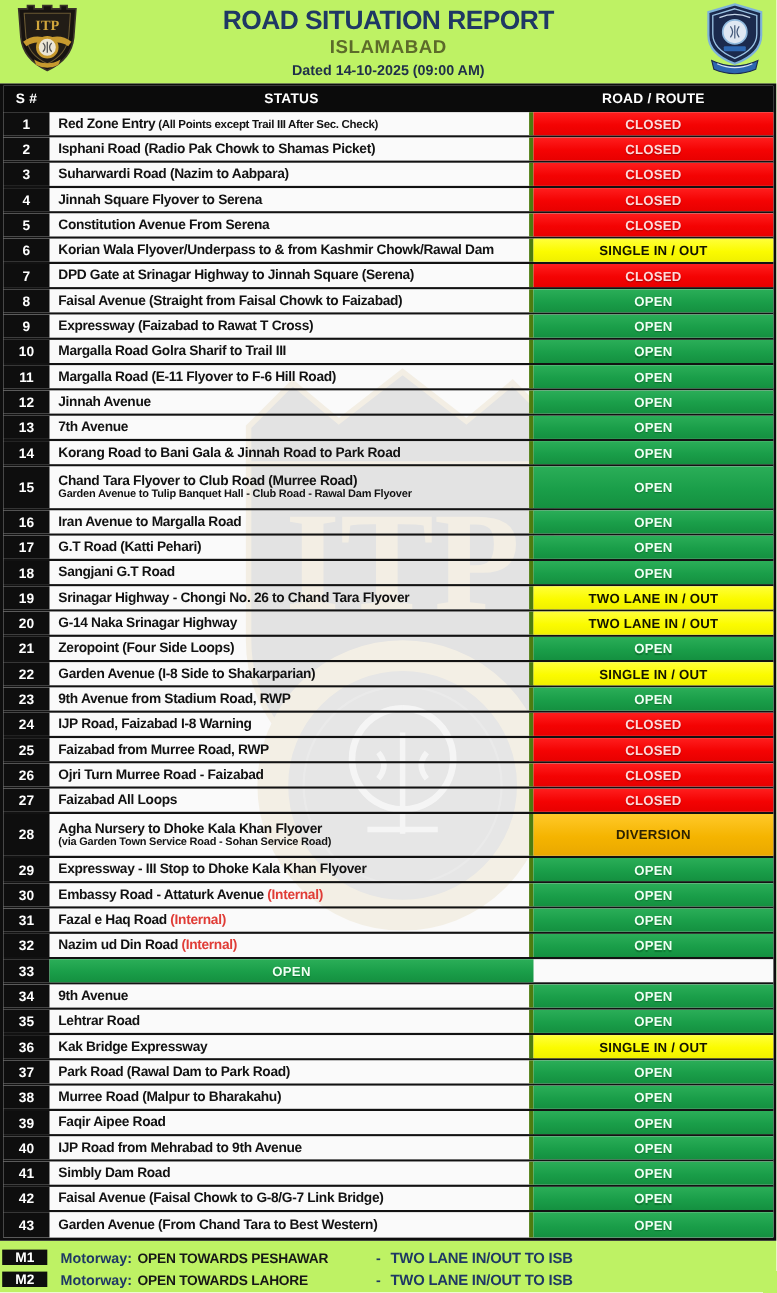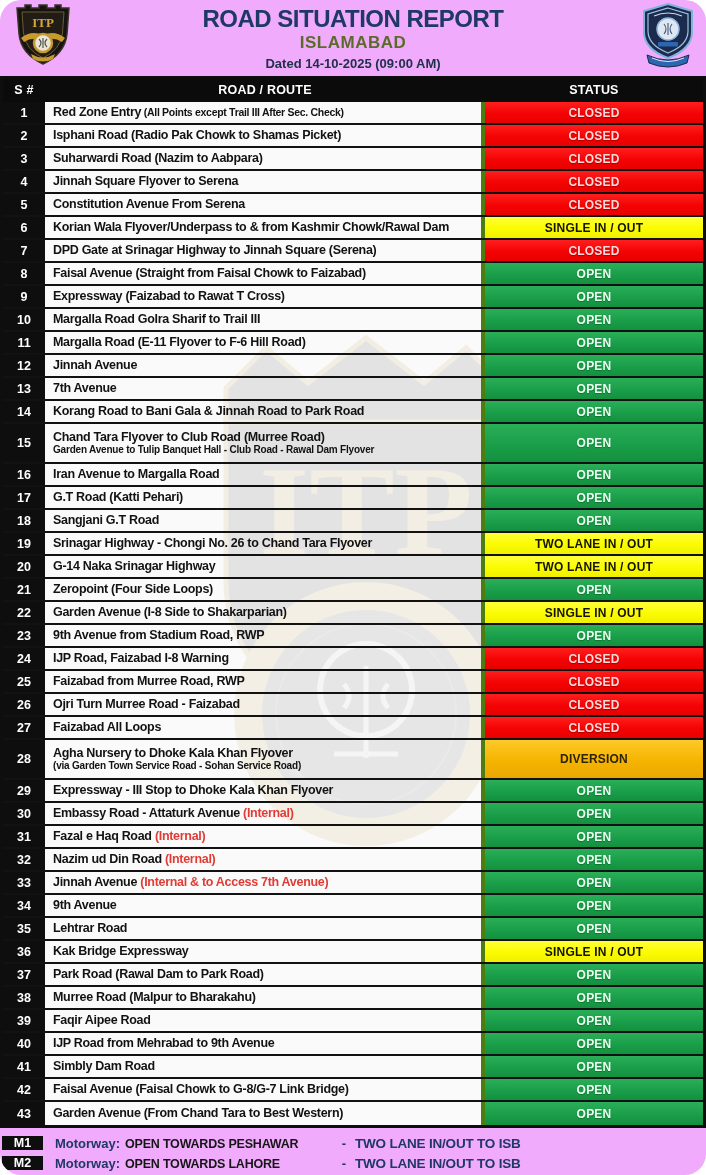--- a/index.html
+++ b/index.html
@@ -1,19 +1,18 @@
 <!DOCTYPE html>
 <html><head>
 <meta charset="utf-8">
 <style>
   html,body{margin:0;padding:0;background:#ffffff;}
   .page{
-    width:706px;height:1175px;position:relative;overflow:hidden;background:#f0abfc;
+    width:706px;height:1175px;position:relative;overflow:hidden;background:#bef264;
     font-family:"Liberation Sans", sans-serif;
-    border-radius:21px;
   }
   
   .report-header{position:relative;height:76px;}
   .logo-left{position:absolute;left:9px;top:2px;width:68px;height:66px;}
   .logo-right{position:absolute;right:10px;top:2px;width:56px;height:66px;}
   .titles{text-align:center;padding-top:5px;}
   .title{font-size:24px;font-weight:bold;color:#1F3864;letter-spacing:-0.5px;}
   .subtitle{font-size:17px;font-weight:bold;color:#5C6B2A;margin-top:0px;letter-spacing:0.5px;}
   .dated{font-size:13px;font-weight:bold;color:#20304A;margin-top:3px;}
   
@@ -97,22 +96,22 @@
           <circle cx="235" cy="388" r="118" fill="#7d7d7d" stroke="#cdb478" stroke-width="28"></circle>
           <circle cx="235" cy="388" r="90" fill="none" stroke="#989898" stroke-width="2"></circle>
           <path d="M235 318 a46 46 0 1 0 0.1 0" fill="none" stroke="#d9d9d9" stroke-width="6"></path>
           <path d="M203 428 h64 M235 340 v92 M213 358 q10 12 0 24 M257 358 q-10 12 0 24" stroke="#d9d9d9" stroke-width="5" fill="none"></path>
         </g>
       </svg>
     </div>
 
     <div class="thead">
       <div class="th">S #</div>
+      <div class="th">STATUS</div>
       <div class="th">ROAD / ROUTE</div>
-      <div class="th">STATUS</div>
     </div>
 
     <div id="rows">
   <div class="trow">
     <div class="td sn">1</div>
     <div class="td road">
       <div class="road-line"><span class="road-main">Red Zone Entry</span><span class="road-note-inline"> (All Points except Trail III After Sec. Check)</span><span class="road-red"></span></div>
 
     </div>
     <div class="td status">
@@ -456,24 +455,20 @@
       <div class="road-line"><span class="road-main">Nazim ud Din Road</span><span class="road-note-inline"></span><span class="road-red"> (Internal)</span></div>
 
     </div>
     <div class="td status">
       <div class="badge open">OPEN</div>
     </div>
   </div>
 
   <div class="trow">
     <div class="td sn">33</div>
-    <div class="td road">
-      <div class="road-line"><span class="road-main">Jinnah Avenue</span><span class="road-note-inline"></span><span class="road-red"> (Internal &amp; to Access 7th Avenue)</span></div>
-
-    </div>
     <div class="td status">
       <div class="badge open">OPEN</div>
     </div>
   </div>
 
   <div class="trow">
     <div class="td sn">34</div>
     <div class="td road">
       <div class="road-line"><span class="road-main">9th Avenue</span><span class="road-note-inline"></span><span class="road-red"></span></div>
 

